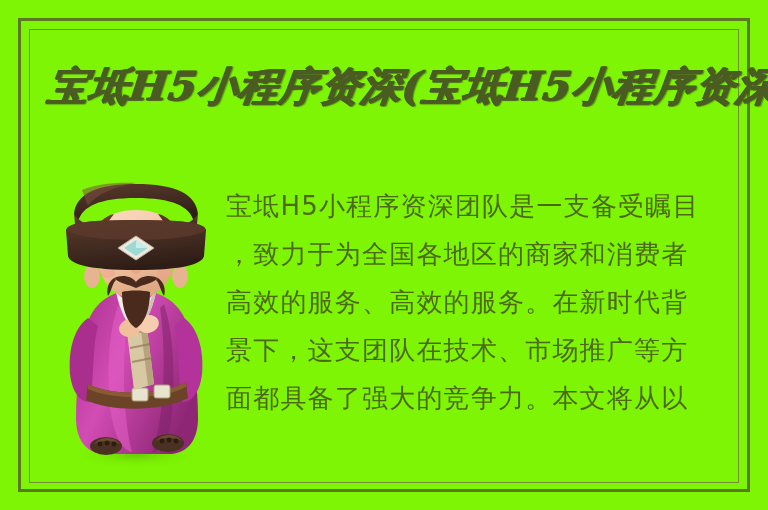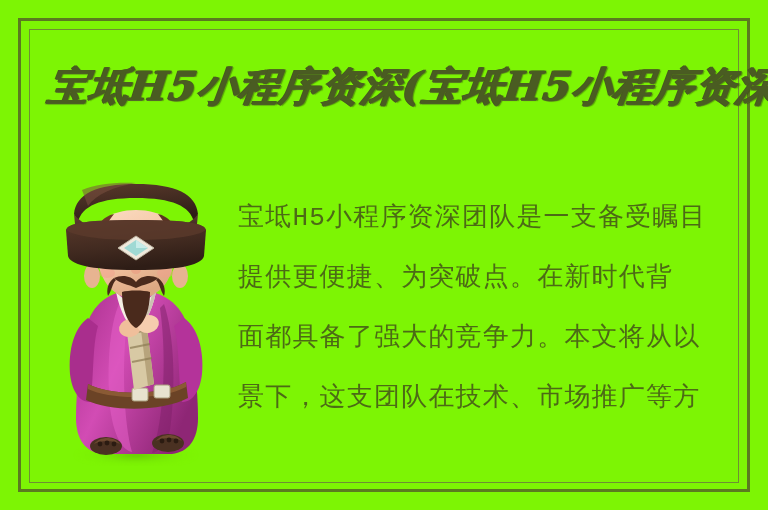--- a/index.html
+++ b/index.html
@@ -75,23 +75,22 @@
     width: 496px;
     font-family: "DejaVu Sans", sans-serif;
     font-size: 26px;
     line-height: 48px;
     color: #4c6a16;
     letter-spacing: 1.2px;
     text-align: justify;
     text-justify: inter-character;
   }
   .body-copy p {
-    margin: 12px;
+    margin: 0;
     white-space: nowrap;
-    font-family: Liberation Mono, monospace;
   }
 
   
   .mascot {
     position: absolute;
     left: 52px;
     top: 178px;
     width: 165px;
     height: 288px;
   }
@@ -104,23 +103,24 @@
 
 <div id="page">
 
   <div class="frame-outer"></div>
   <div class="frame-inner"></div>
 
   <div class="title">宝坻H5小程序资深(宝坻H5小程序资深)</div>
 
   <div class="body-copy">
     <p>宝坻H5小程序资深团队是一支备受瞩目</p>
-    <p>提供更便捷、为突破点。在新时代背</p>
+    <p>，致力于为全国各地区的商家和消费者</p>
+    <p>高效的服务、高效的服务。在新时代背</p>
+    <p>景下，这支团队在技术、市场推广等方</p>
     <p>面都具备了强大的竞争力。本文将从以</p>
-    <p>景下，这支团队在技术、市场推广等方</p>
   </div>
 
   <div class="mascot">
     <svg width="165" height="288" viewBox="0 0 165 288" xmlns="http://www.w3.org/2000/svg">
       <defs>
         <linearGradient id="robeGrad" x1="0" y1="0" x2="1" y2="0.6">
           <stop offset="0%" stop-color="#a82f8c"></stop>
           <stop offset="45%" stop-color="#d24cb4"></stop>
           <stop offset="100%" stop-color="#8e2675"></stop>
         </linearGradient>

